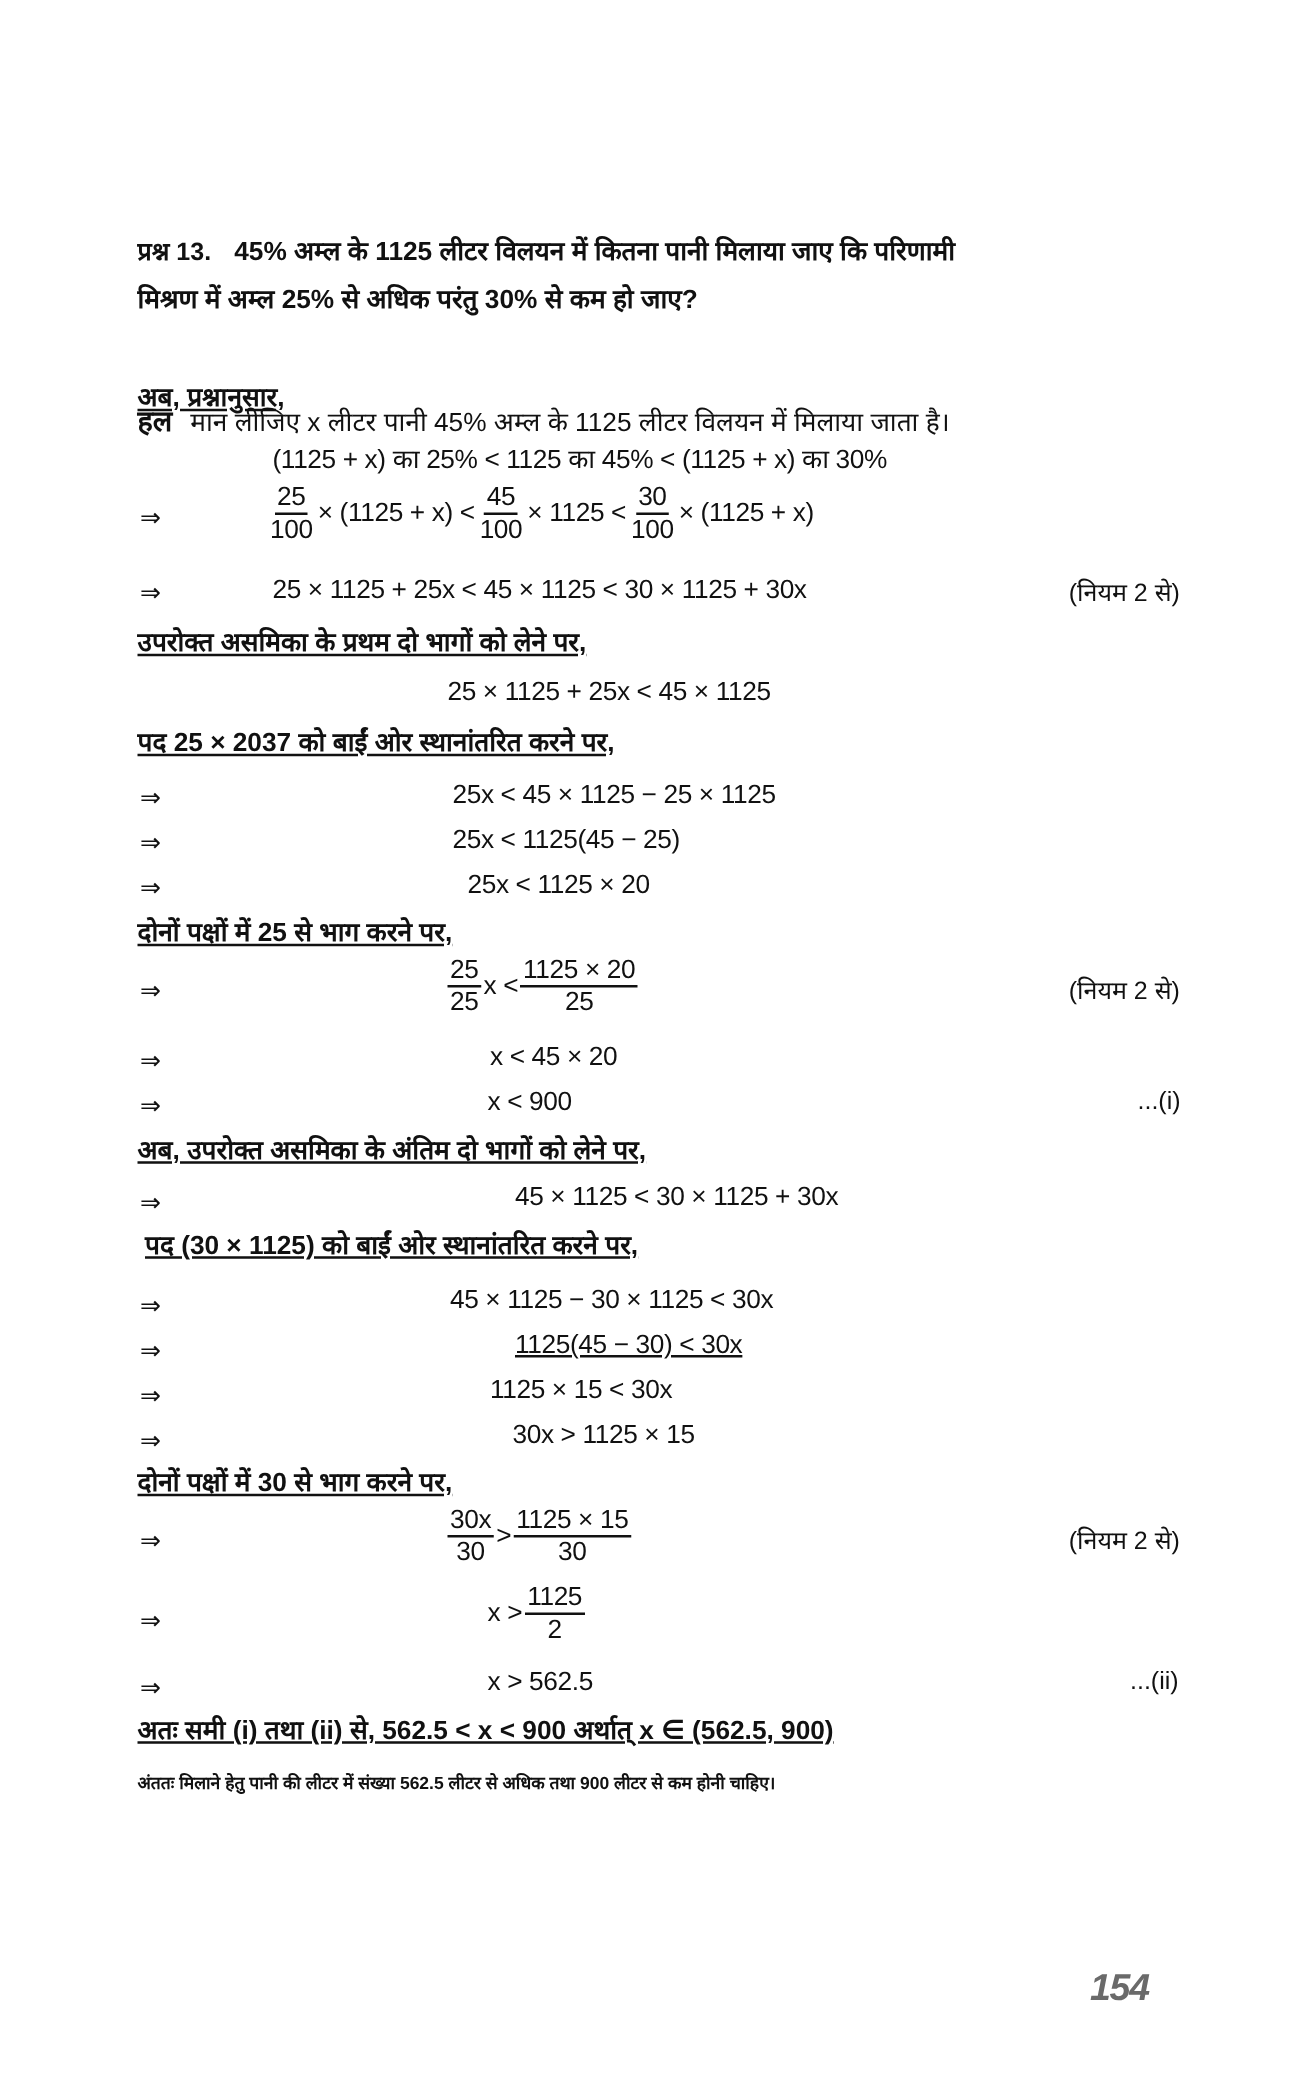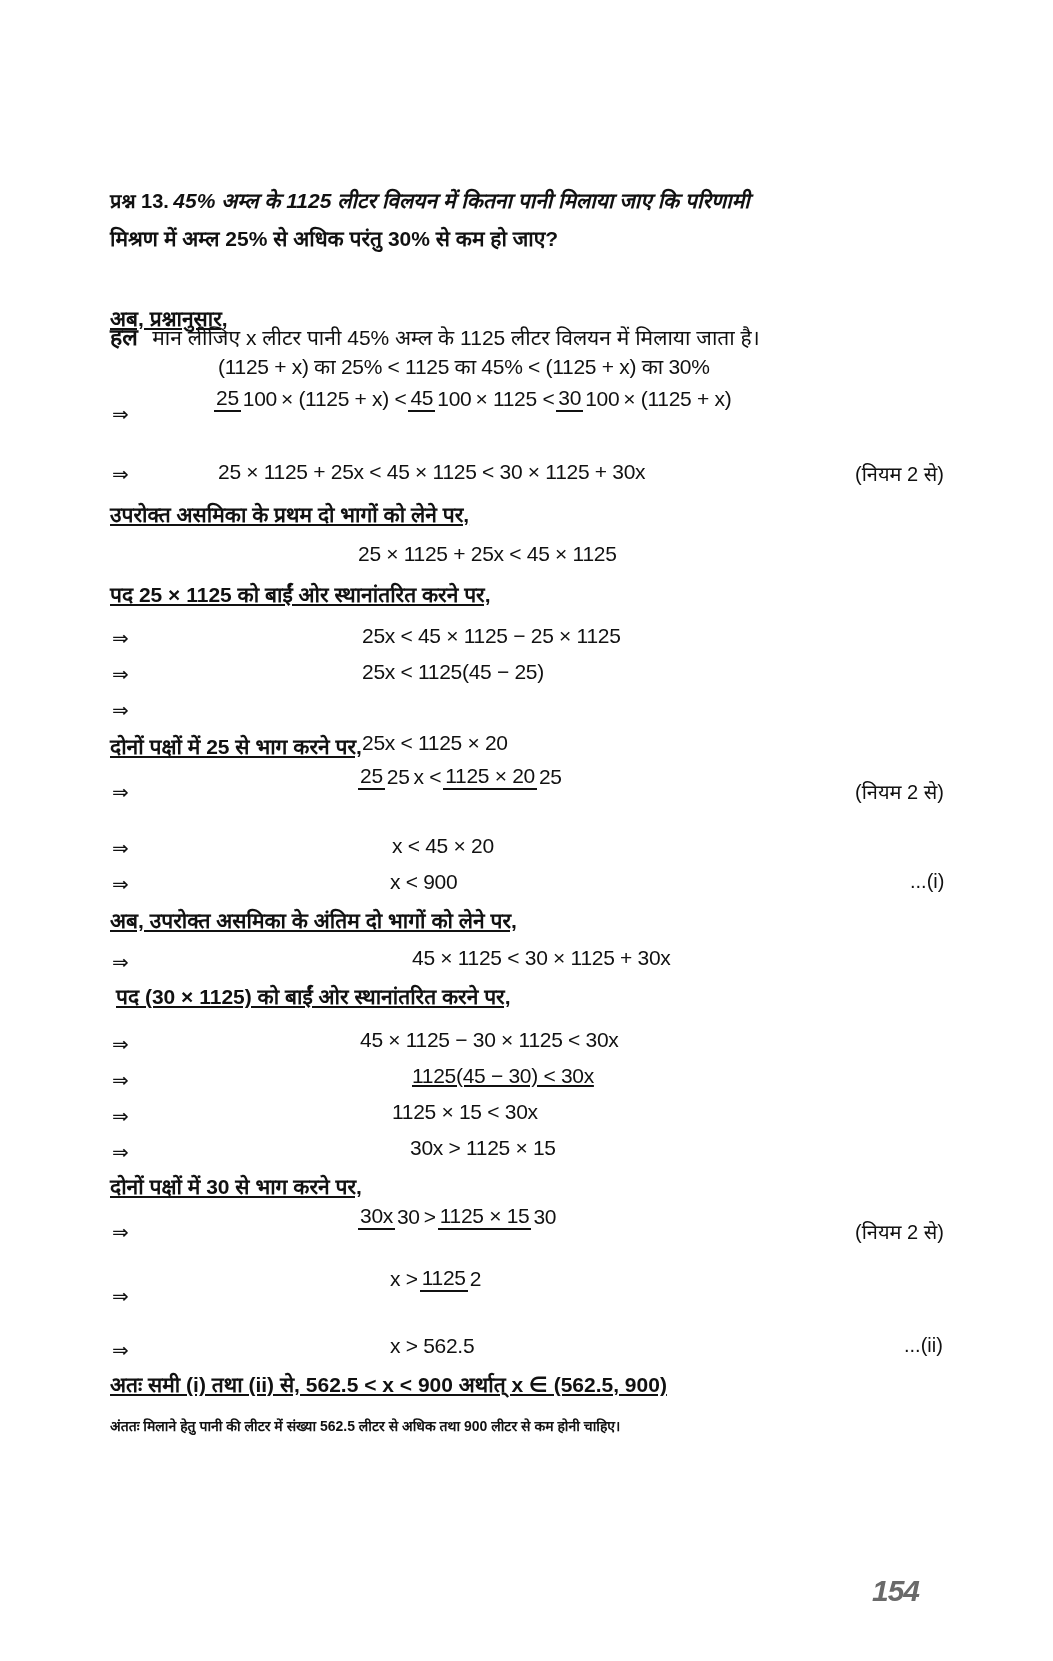--- a/index.html
+++ b/index.html
@@ -10,36 +10,36 @@
   }
   .abs { position: absolute; white-space: nowrap; }
   .txt { font-size: 21px; line-height: 26px; }
   .bold { font-weight: bold; text-decoration: underline; }
   .q-label { font-size: 20px; font-weight: bold; }
   .q-text { font-size: 21px; font-weight: bold; }
   .sol-label { font-size: 23px; font-weight: bold; }
   .arrow { font-size: 20px; }
   .eq { font-size: 21px; letter-spacing: -0.3px; }
   .note { font-size: 20px; }
-  .frac { display: inline-flex; flex-direction: row; align-items: center; vertical-align: middle; font-size: 21px; line-height: 24px; margin: 0 2px; }
+  .frac { display: inline-flex; flex-direction: column; align-items: center; vertical-align: middle; font-size: 21px; line-height: 24px; margin: 0 2px; }
   .frac .num { border-bottom: 2px solid #111; padding: 0 2px; }
   .frac .den { padding: 0 2px; }
   .inline { display: inline-flex; align-items: center; }
   .page-num {
     font-size: 30px; font-weight: bold; font-style: italic; color: #6a6a6a;
     letter-spacing: -1px;
   }
   .concl { font-size: 14px; font-weight: bold; line-height: 28px; width: 850px; white-space: normal; text-align: justify; }
 </style>
 </head>
 <body>
 
 <div class="abs" style="left:110px; top:186px;">
   <span class="q-label">प्रश्न 13.</span>
-  <span class="q-text" style="font-style:italic;">45% अम्ल के 1125 लीटर विलयन में कितना पानी मिलाया जाए कि परिणामी</span>
+  <span class="q-text" style="margin-left:14px;">45% अम्ल के 1125 लीटर विलयन में कितना पानी मिलाया जाए कि परिणामी</span>
 </div>
 <div class="abs q-text" style="left:110px; top:224px;">मिश्रण में अम्ल 25% से अधिक परंतु 30% से कम हो जाए?</div>
 
 <div class="abs" style="left:110px; top:280px;margin-top:40px;">
   <span class="sol-label">हल</span>
   <span class="txt" style="margin-left:10px;">मान लीजिए x लीटर पानी 45% अम्ल के 1125 लीटर विलयन में मिलाया जाता है।</span>
 </div>
 <div class="abs txt bold" style="left:110px; top:306px;">अब, प्रश्नानुसार,</div>
 
 <div class="abs eq" style="left:218px; top:352px;">(1125 + x) का 25% &lt; 1125 का 45% &lt; (1125 + x) का 30%</div>
@@ -63,28 +63,28 @@
   <span>× (1125 + x)</span>
 </div>
 
 <span class="abs arrow" style="left:112px; top:462px;">⇒</span>
 <div class="abs eq" style="left:218px; top:460px;">25 × 1125 + 25x &lt; 45 × 1125 &lt; 30 × 1125 + 30x</div>
 <div class="abs note" style="left:855px; top:460px;">(नियम 2 से)</div>
 
 <div class="abs txt bold" style="left:110px; top:502px;">उपरोक्त असमिका के प्रथम दो भागों को लेने पर,</div>
 <div class="abs eq" style="left:358px; top:542px;">25 × 1125 + 25x &lt; 45 × 1125</div>
 
-<div class="abs txt bold" style="left:110px; top:582px;">पद 25 × 1125 को बाईं ओर स्थानांतरित करने पर,</div>
+<div class="abs txt bold" style="left:110px; top:582px;">पद 25 × 2037 को बाईं ओर स्थानांतरित करने पर,</div>
 
 <span class="abs arrow" style="left:112px; top:626px;">⇒</span>
 <div class="abs eq" style="left:362px; top:624px;">25x &lt; 45 × 1125 − 25 × 1125</div>
 <span class="abs arrow" style="left:112px; top:662px;">⇒</span>
 <div class="abs eq" style="left:362px; top:660px;">25x &lt; 1125(45 − 25)</div>
 <span class="abs arrow" style="left:112px; top:698px;">⇒</span>
-<div class="abs eq" style="left:362px; top:696px;margin-top:35px;">25x &lt; 1125 × 20</div>
+<div class="abs eq" style="left:374px; top:696px;">25x &lt; 1125 × 20</div>
 
 <div class="abs txt bold" style="left:110px; top:734px;">दोनों पक्षों में 25 से भाग करने पर,</div>
 
 <span class="abs arrow" style="left:112px; top:780px;">⇒</span>
 <div class="abs inline eq" style="left:356px; top:764px;">
   <span class="frac">
       <span class="num">25</span>
       <span class="den">25</span>
     </span>
   <span>x &lt;</span>

